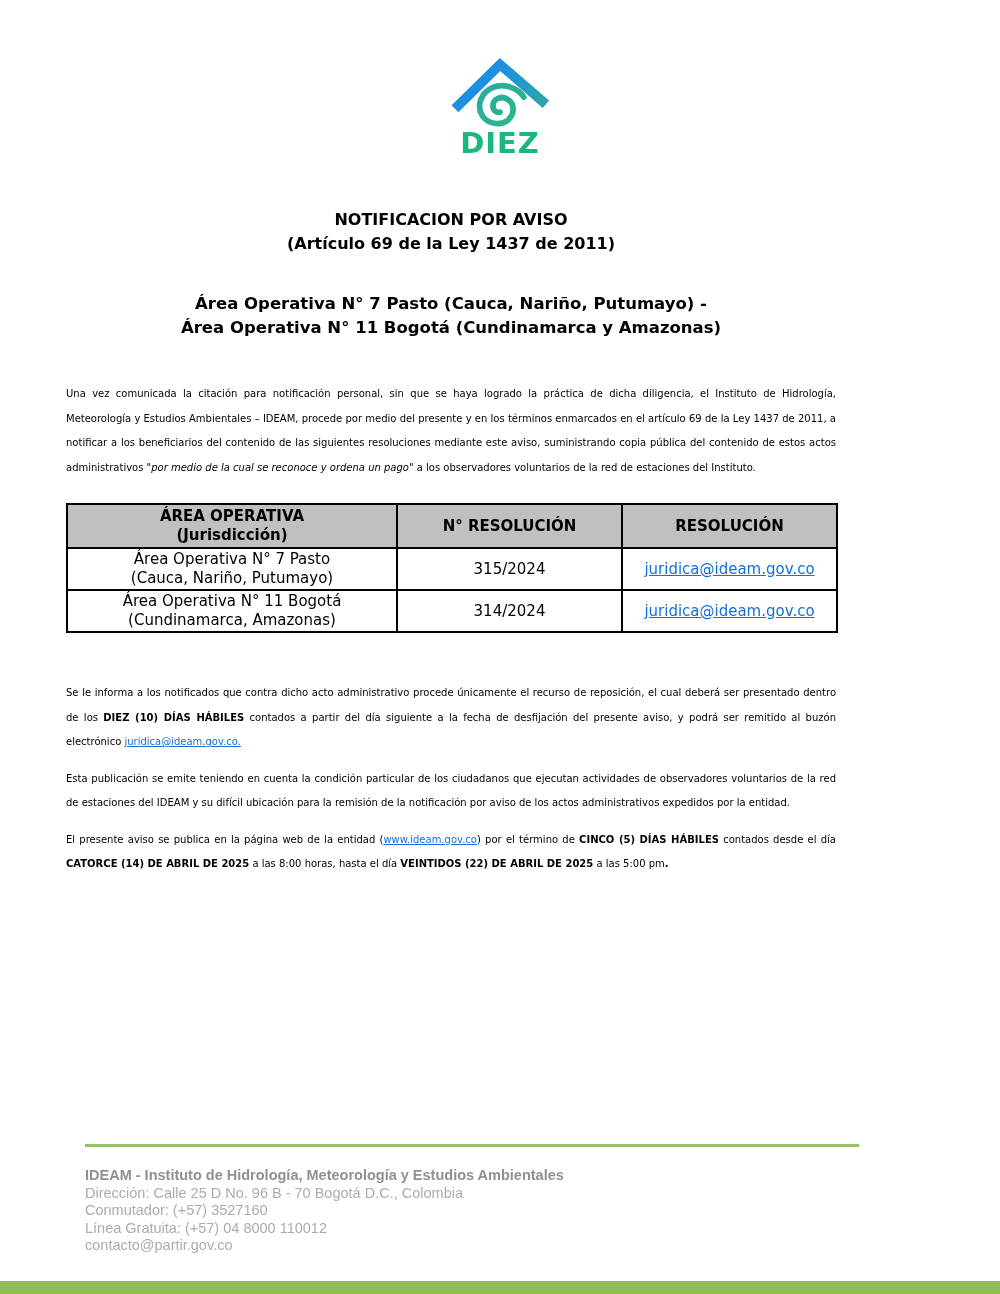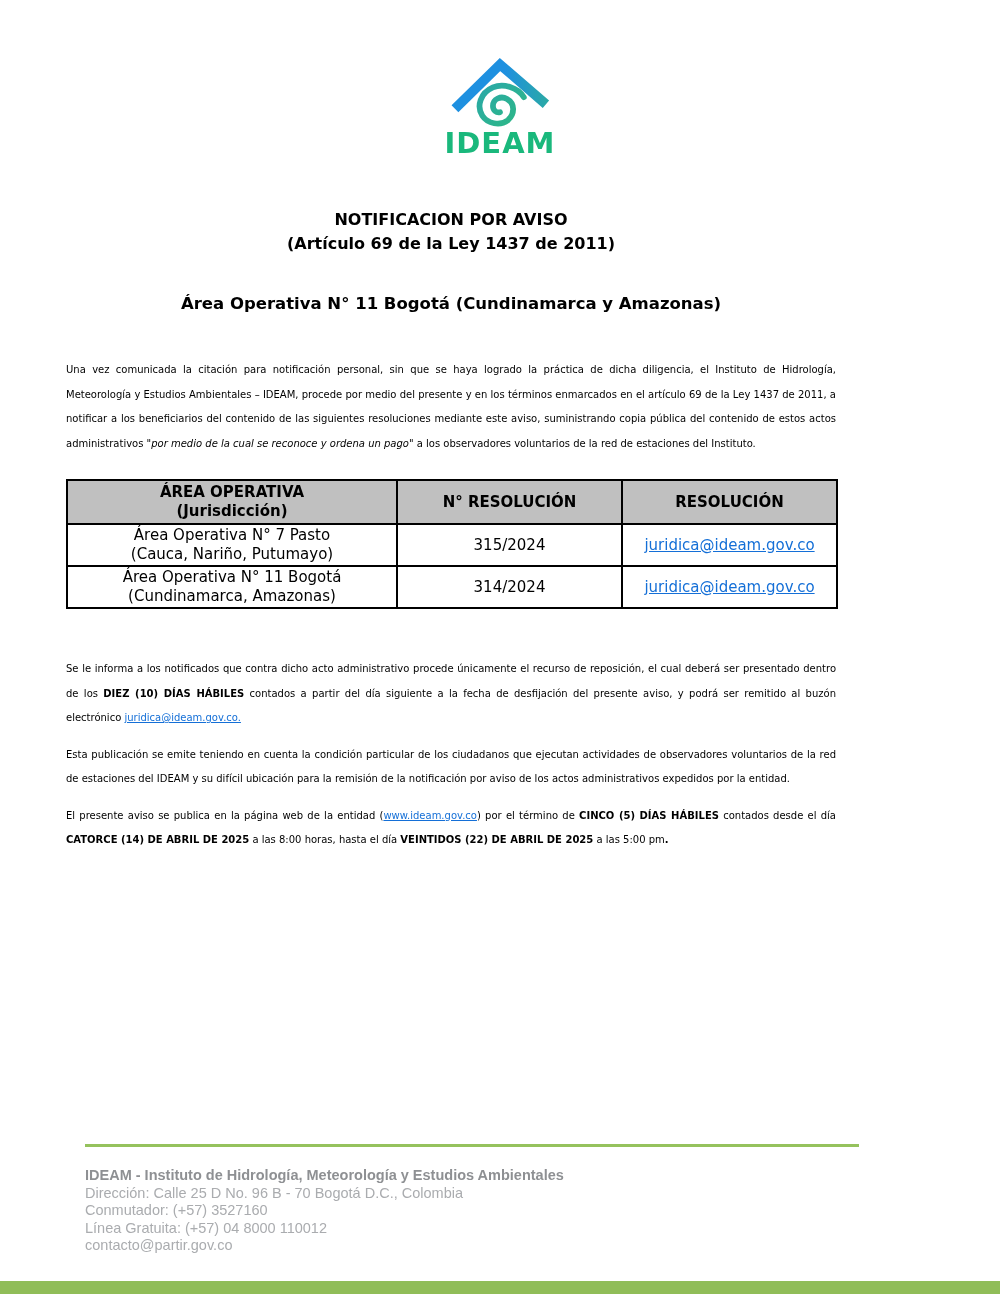--- a/index.html
+++ b/index.html
@@ -60,31 +60,32 @@
           <stop offset="1" style="stop-color:var(--logo-teal)"></stop>
         </linearGradient>
         <linearGradient id="swirlGrad" x1="0" y1="0" x2="1" y2="1">
           <stop offset="0" style="stop-color:var(--logo-teal)"></stop>
           <stop offset="1" style="stop-color:var(--logo-swirl-green)"></stop>
         </linearGradient>
       </defs>
       <path d="M 9 66 L 60 16 L 112 61" fill="none" stroke="url(#roofGrad)" stroke-width="11"></path>
       <path d="M 87 53 C 80 42 64 37 52 42 C 38 48 33 63 40 74 C 46 83 60 86 69 79 C 77 72 77 60 68 55 C 61 51 52 55 52 63 C 52 68 56 71 60 70" fill="none" stroke="url(#swirlGrad)" stroke-width="6.5" stroke-linecap="round"></path>
     </svg>
-    <div class="logo-wordmark">IDEAM</div>
+    <div class="logo-wordmark">DIEZ</div>
   </div>
 
   <div class="content">
 
     <div class="title-block">
       <div>NOTIFICACION POR AVISO</div>
       <div>(Artículo 69 de la Ley 1437 de 2011)</div>
     </div>
 
     <div class="subtitle-block">
+      <div>Área Operativa N° 7 Pasto (Cauca, Nariño, Putumayo) -</div>
       <div>Área Operativa N° 11 Bogotá (Cundinamarca y Amazonas)</div>
     </div>
 
     <div class="body-copy">
       <p class="body-par"><span class="seg-normal">Una vez comunicada la citación para notificación personal, sin que se haya logrado la práctica de dicha diligencia, el Instituto de Hidrología, Meteorología y Estudios Ambientales – IDEAM, procede por medio del presente y en los términos enmarcados en el artículo 69 de la Ley 1437 de 2011, a notificar a los beneficiarios del contenido de las siguientes resoluciones mediante este aviso, suministrando copia pública del contenido de estos actos administrativos </span><span class="seg-italic">"por medio de la cual se reconoce y ordena un pago"</span><span class="seg-normal"> a los observadores voluntarios de la red de estaciones del Instituto.</span></p>
 
       <table class="res-table">
         <colgroup>
           <col style="width:330px">
             <col style="width:225px">

